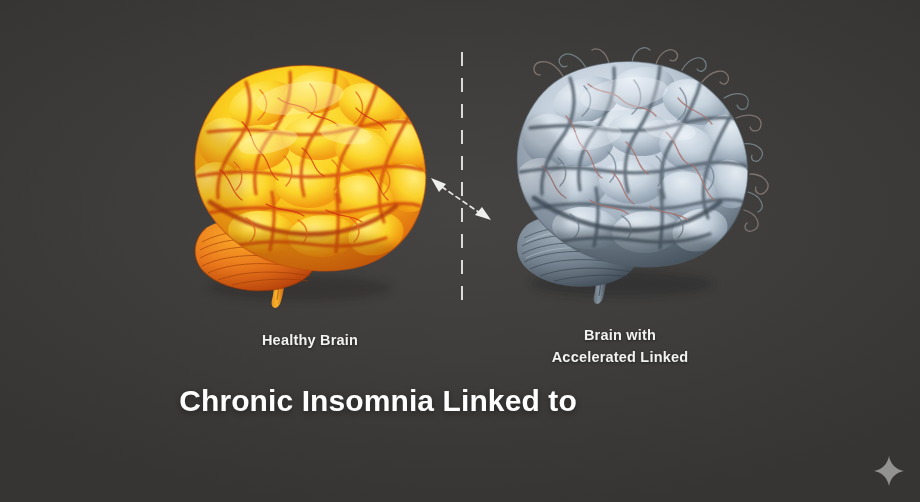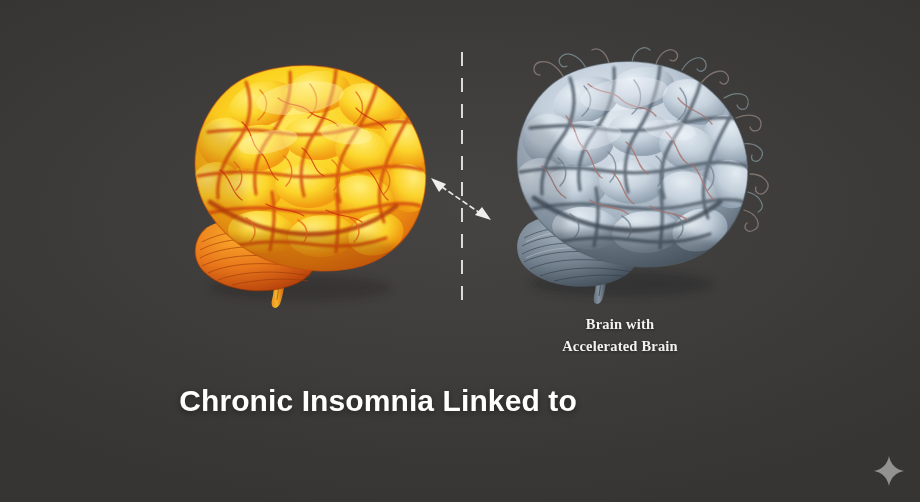--- a/index.html
+++ b/index.html
@@ -42,21 +42,21 @@
     position: absolute;
     color: #f2f2f0;
     font-weight: bold;
     font-size: 14.5px;
     letter-spacing: .2px;
     text-align: center;
     line-height: 1.52;
     text-shadow: 0 1px 3px rgba(0,0,0,.45);
   }
   #caption-healthy { left: 210px; top: 329px; width: 200px; }
-  #caption-aged    { left: 520px; top: 313px; width: 200px; font-family: Liberation Serif, serif; }
+  #caption-aged    { left: 520px; top: 324px; width: 200px; }
 
   
   #headline {
     position: absolute;
     left: 0; top: 381px; width: 756px;
     text-align: center;
     color: #ffffff;
     font-weight: bold;
     font-size: 30px;
     line-height: 1.33;
@@ -388,24 +388,27 @@
   <div class="arrow-wrap">
     <svg viewBox="0 0 72 58" width="72" height="58">
       <g stroke="#e6e6e4" stroke-width="1.7" fill="none" stroke-linecap="round" stroke-dasharray="4.5 4">
         <path d="M17,17 L55,43"></path>
       </g>
       <path d="M6,8 L21,14 L14,22 Z" fill="#eeeeec"></path>
       <path d="M66,50 L50,45 L57,37 Z" fill="#eeeeec"></path>
     </svg>
   </div>
 
+  <div class="caption" id="caption-healthy">
+    <span>Healthy Brain</span>
+  </div>
 
   <div class="caption" id="caption-aged">
     <span>Brain with</span><br>
-    <span>Accelerated Brain</span>
+    <span>Accelerated Linked</span>
   </div>
 
   <div id="headline">
     <span class="hl-line">Chronic Insomnia Linked to</span>
   </div>
 
   <div id="sparkle-icon">
     <svg viewBox="0 0 34 34" width="34" height="34">
       <path d="M17,2 C18.6,10.2 23.8,15.4 32,17 C23.8,18.6 18.6,23.8 17,32
                C15.4,23.8 10.2,18.6 2,17 C10.2,15.4 15.4,10.2 17,2 Z" fill="#b6b6b4"></path>

